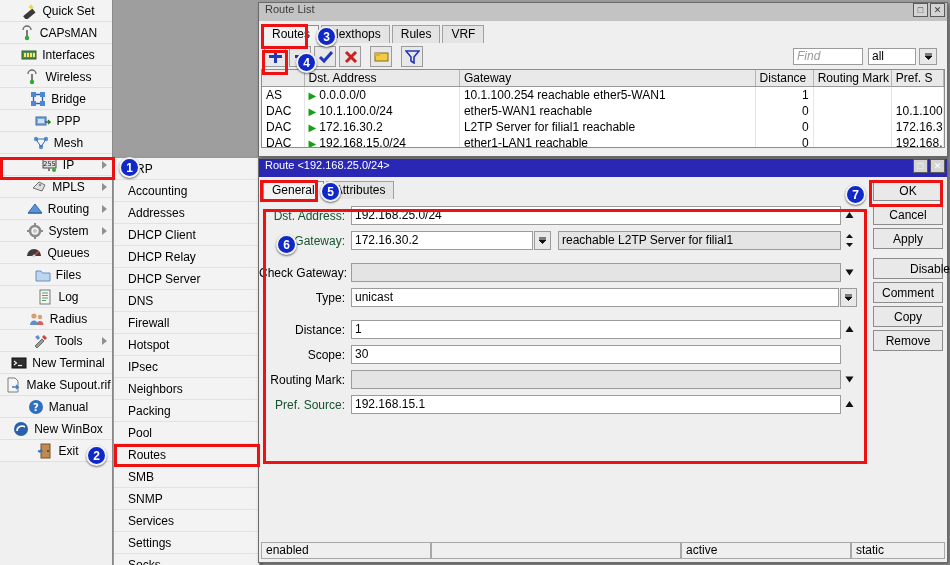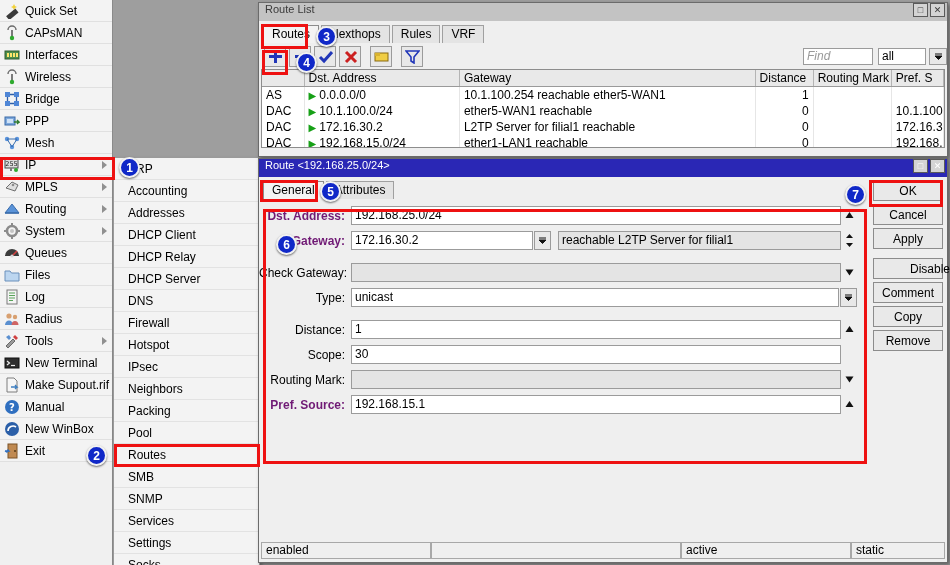--- a/index.html
+++ b/index.html
@@ -21,20 +21,21 @@
   }
   .menu-item{
     position:relative;
     height:22px;
     display:flex;align-items:center;
     padding-left:4px;
     border-bottom:1px solid #e0e0e0;
     box-sizing:border-box;
     background:#f3f3f3;
     font-size:12px;
+    justify-content:center;
   }
   .menu-item .mlabel{margin-left:5px;white-space:nowrap;}
   .menu-item .arrow{
     position:absolute;right:5px;top:50%;margin-top:-4px;
     width:0;height:0;
     border-top:4px solid transparent;
     border-bottom:4px solid transparent;
     border-left:5px solid #909090;
   }
   .ico{width:16px;height:16px;position:relative;flex:0 0 16px;}
@@ -112,21 +113,21 @@
   }
   .tbtn{
     width:22px;height:21px;margin-right:3px;
     border:1px solid #9b9b9b;
     background:#e8e8e8;
     display:flex;align-items:center;justify-content:center;
     box-sizing:border-box;
     font-size:14px;line-height:1;
   }
   .tbtn.gap{margin-left:6px;}
-  .find-wrap{margin-left:auto;display:flex;align-items:center;padding-right:0;}
+  .find-wrap{margin-left:auto;display:flex;align-items:center;padding-right:10px;}
   .find-input{
     width:70px;height:17px;
     border:1px solid #9b9b9b;background:#fff;
     box-sizing:border-box;
     font-family:"Liberation Sans",sans-serif;font-size:12px;
     font-style:italic;color:#9a9a9a;
     padding:0 3px;line-height:15px;
   }
   .find-sel{
     width:48px;height:17px;margin-left:5px;
@@ -168,21 +169,21 @@
   .arrowglyph{color:#17a017;font-size:10px;margin-right:3px;}
 
   
   .formarea{background:#efefef;padding:6px 0 0 0;}
   .frow{display:flex;align-items:center;height:21px;margin-bottom:4px;padding-right:8px;}
   .flabel{
     width:92px;text-align:right;padding-right:6px;
     font-size:12px;white-space:nowrap;
     box-sizing:border-box;
   }
-  .flabel.blue{color:#701a75;font-weight:bold;}
+  .flabel.blue{color:#14532d;}
   .finput{
     flex:1;height:19px;
     border:1px solid #9b9b9b;
     background:#fff;
     box-sizing:border-box;
     padding:0 3px;
     line-height:17px;
     font-size:12px;
     font-family:"Liberation Sans",sans-serif;
     overflow:hidden;white-space:nowrap;

